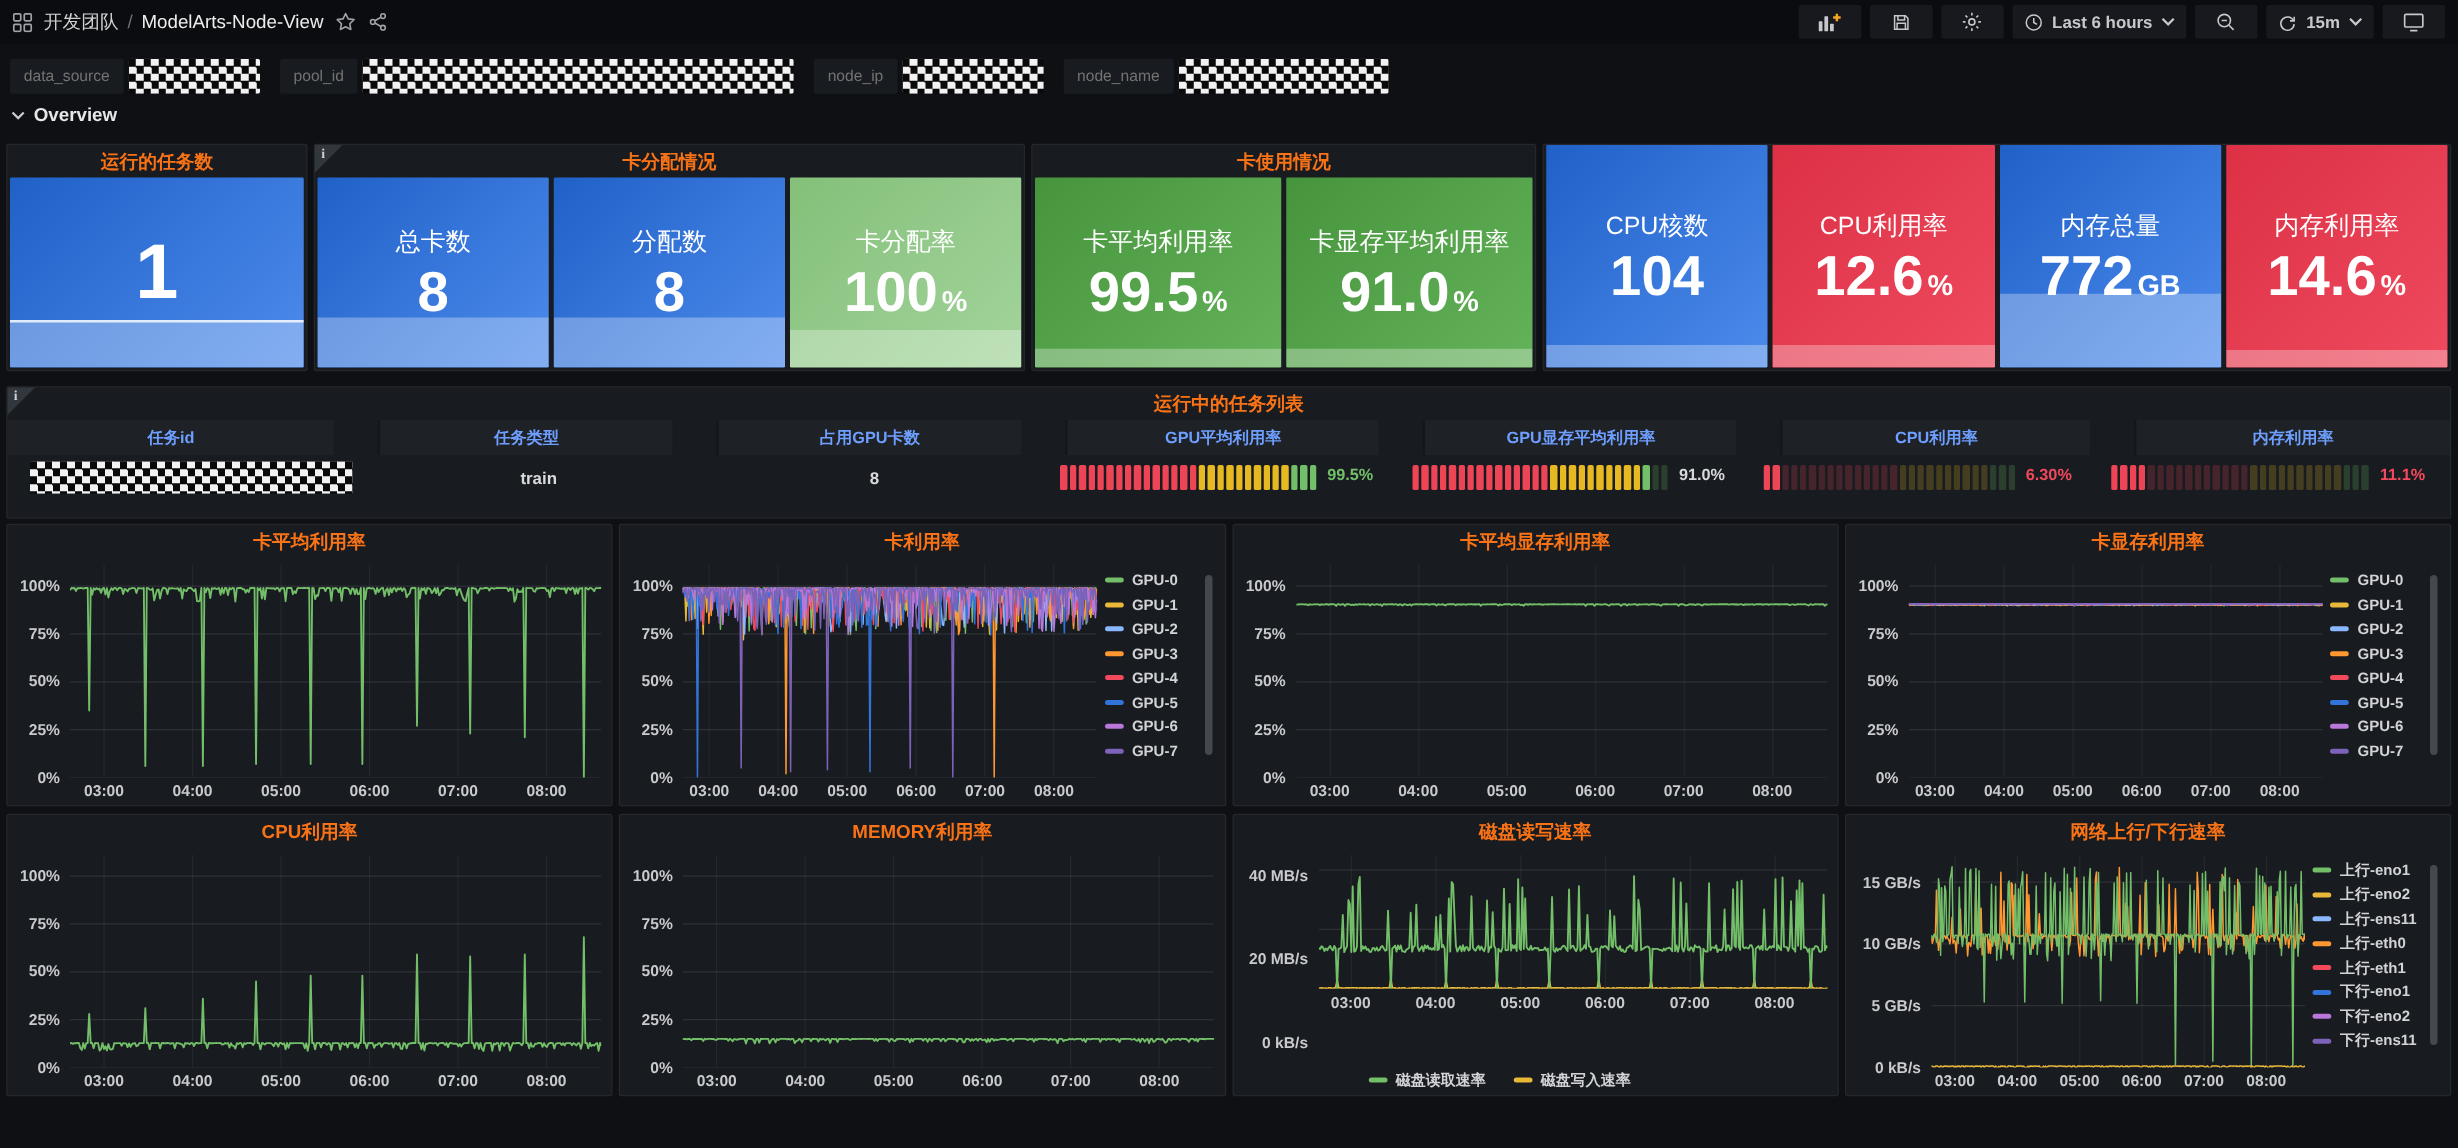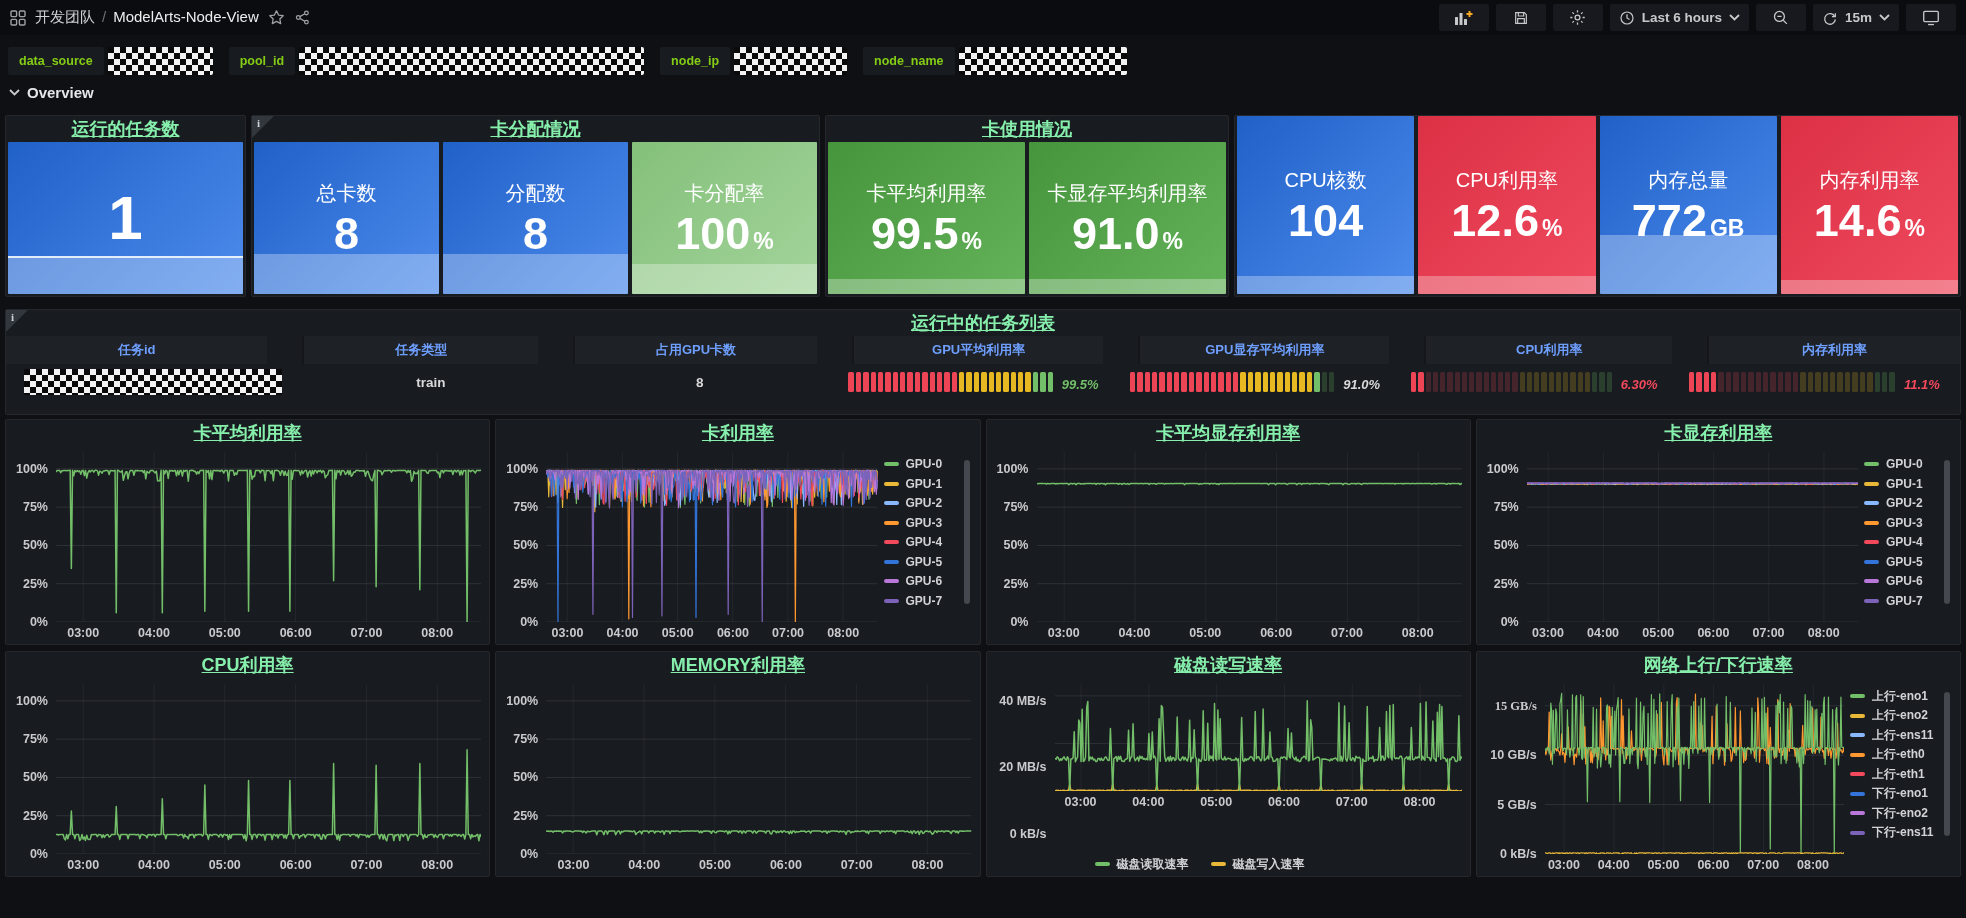--- a/index.html
+++ b/index.html
@@ -11,28 +11,28 @@
   .crumb .team{color:#d0d1d2;}
   .crumb .sep{color:#6e7076;margin:0 7px;}
   .crumb .dash{color:#eceded;}
   .icon-plain{display:flex;align-items:center;justify-content:center;color:#9fa1a5;}
   .tb-right{display:flex;align-items:center;gap:7px;}
   .tb-btn{height:27px;min-width:32px;border-radius:2px;background:#17191e;display:flex;align-items:center;justify-content:center;gap:7px;padding:0 9px;color:#c7c8c9;font-size:13.5px;font-weight:600;cursor:pointer;}
   .tb-btn svg{display:block;}
   
   .vars{height:36px;margin-top:8px;display:flex;align-items:center;gap:16px;padding:0 8px;}
   .var-group{display:flex;align-items:center;gap:4px;}
-  .var-label{height:28px;display:flex;align-items:center;padding:0 11px;background:#181b1f;border-radius:2px;color:#84cc16;font-size:12.5px;font-weight:700;}
+  .var-label{height:28px;display:flex;align-items:center;padding:0 11px;background:#181b1f;border-radius:2px;color:#737373;font-size:12.5px;font-weight:400;}
   .checker{background:repeating-conic-gradient(#f2f2f2 0% 25%,#0a0a0a 0% 50%) 0 0/12px 12px;}
   .var-value{height:28px;border-radius:2px;}
   
   .section-h{display:flex;align-items:center;gap:7px;padding:0 9px;font-weight:700;font-size:15px;color:#e6e7e8;height:26px;}
   
   .panel{background:#181b1f;border:1px solid #25272c;border-radius:2px;position:relative;display:flex;flex-direction:column;box-sizing:border-box;}
-  .p-title{height:26px;display:flex;align-items:center;justify-content:center;font-size:18px;font-weight:600;color:#86efac;flex:none;text-decoration:underline;}
+  .p-title{height:26px;display:flex;align-items:center;justify-content:center;font-size:15px;font-weight:600;color:#f97316;flex:none;}
   .wedge{position:absolute;top:0;left:0;width:0;height:0;border-top:22px solid #31373d;border-right:22px solid transparent;z-index:3;}
   .wedge-i{position:absolute;top:1px;left:5px;z-index:4;font-size:11px;font-weight:700;color:#cfd2d5;font-family:"Liberation Serif",serif;}
   
   .stats-row{display:flex;gap:5px;margin:10px 5px 0;height:182px;}
   .stat-body{flex:1;display:flex;gap:4px;padding:0 2px 2px;}
   .tile{flex:1;position:relative;display:flex;flex-direction:column;align-items:center;justify-content:center;overflow:hidden;border-radius:1px;}
   .tile .band{position:absolute;left:0;right:0;bottom:0;background:rgba(255,255,255,0.30);}
   .tile .band.band-line{border-top:2px solid rgba(255,255,255,0.8);}
   .tile-label{font-size:20px;font-weight:500;color:#fff;z-index:1;margin-bottom:4px;}
   .tile-value{display:flex;align-items:baseline;gap:3px;z-index:1;color:#fff;font-weight:700;font-size:45px;line-height:1;}
@@ -43,21 +43,21 @@
   .sch-green-light{background:linear-gradient(135deg,#84c07a 0%,#a3d49b 100%);}
   .sch-red{background:linear-gradient(135deg,#dc3045 0%,#ef4a5e 100%);}
   
   .table-panel{margin:12px 5px 0;height:106px;}
   .t-head{display:flex;height:28px;flex:none;gap:35px;}
   .t-hcell{background:#1e2126;border-left:2px solid #14161a;display:flex;align-items:center;justify-content:center;font-size:13px;font-weight:700;color:#6e9fff;box-sizing:border-box;}
   .t-hcell:first-child{border-left:none;}
   .t-row{display:flex;height:36px;align-items:center;flex:none;}
   .t-cell{display:flex;align-items:center;justify-content:center;font-size:13.5px;font-weight:600;color:#d8d9da;box-sizing:border-box;}
   .red-cell{width:88%;height:26px;border-radius:1px;}
-  .gauge-wrap{display:flex;align-items:flex-end;gap:9px;width:100%;padding:0 12px;box-sizing:border-box;font-style:italic;}
+  .gauge-wrap{display:flex;align-items:flex-start;gap:9px;width:100%;padding:0 12px;box-sizing:border-box;}
   .gauge-segs{flex:1;display:flex;gap:2px;height:20px;}
   .gauge-seg{flex:1;border-radius:1.5px;}
   .gauge-val{font-size:13px;font-weight:600;flex:none;min-width:44px;}
   
   .charts{display:grid;grid-template-columns:repeat(4,1fr);grid-auto-rows:226px;gap:6px 5px;margin:4px 5px 0;}
   .c-area{flex:1;display:flex;padding:6px 8px 2px 4px;min-height:0;}
   .yaxis{position:relative;flex:none;}
   .yaxis span{position:absolute;right:8px;transform:translateY(50%);font-size:12.5px;font-weight:600;color:#c9cacd;white-space:nowrap;}
   .plotcol{flex:1;display:flex;flex-direction:column;min-width:0;}
   .plot{flex:1;position:relative;min-height:0;}
@@ -804,21 +804,21 @@
           </div>
         </div>
       </div>
       <div class="panel chart-panel">
         <div class="p-title">网络上行/下行速率</div>
         <div class="c-area">
           <div class="yaxis" style="width: 64px; margin-bottom: 20px;">
             <span style="bottom: 0%;">0 kB/s</span>
             <span style="bottom: 29.0698%;">5 GB/s</span>
             <span style="bottom: 58.1395%;">10 GB/s</span>
-            <span style="bottom: 87.2093%; font-family: Liberation Serif, serif;">15 GB/s</span>
+            <span style="bottom: 87.2093%;">15 GB/s</span>
           </div>
           <div class="plotcol">
             <div class="plot">
               <svg viewBox="0 0 1000 300" preserveAspectRatio="none">
                 <line x1="0" x2="1000" y1="300" y2="300" stroke="rgba(204,204,220,0.12)" stroke-width="1" vector-effect="non-scaling-stroke"></line>
                 <line x1="0" x2="1000" y1="212.7906976744186" y2="212.7906976744186" stroke="rgba(204,204,220,0.12)" stroke-width="1" vector-effect="non-scaling-stroke"></line>
                 <line x1="0" x2="1000" y1="125.5813953488372" y2="125.5813953488372" stroke="rgba(204,204,220,0.12)" stroke-width="1" vector-effect="non-scaling-stroke"></line>
                 <line x1="0" x2="1000" y1="38.372093023255815" y2="38.372093023255815" stroke="rgba(204,204,220,0.12)" stroke-width="1" vector-effect="non-scaling-stroke"></line>
                 <line x1="64" x2="64" y1="0" y2="300" stroke="rgba(204,204,220,0.07)" stroke-width="1" vector-effect="non-scaling-stroke"></line>
                 <line x1="230.5" x2="230.5" y1="0" y2="300" stroke="rgba(204,204,220,0.07)" stroke-width="1" vector-effect="non-scaling-stroke"></line>

